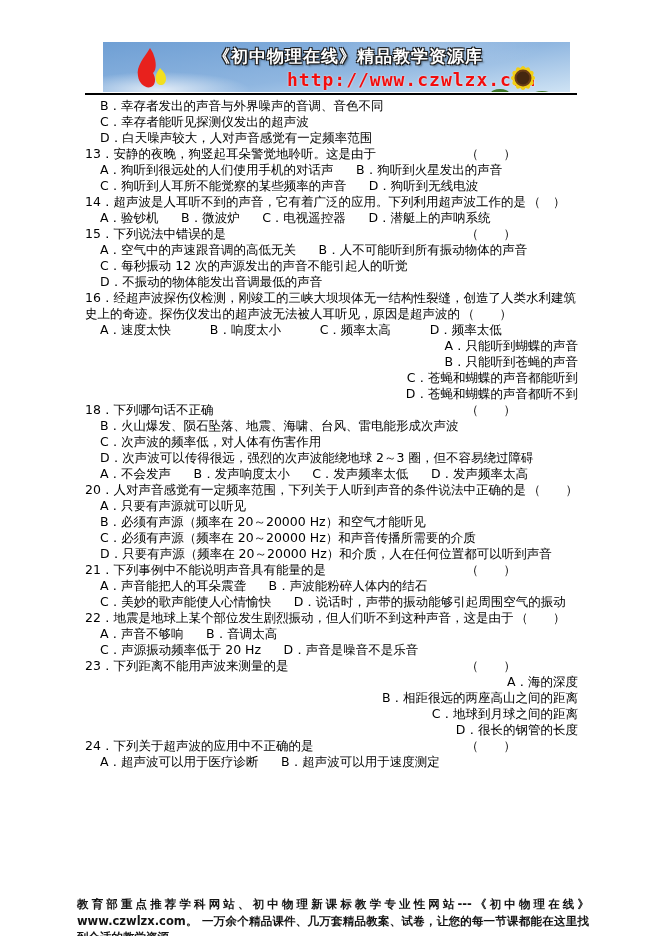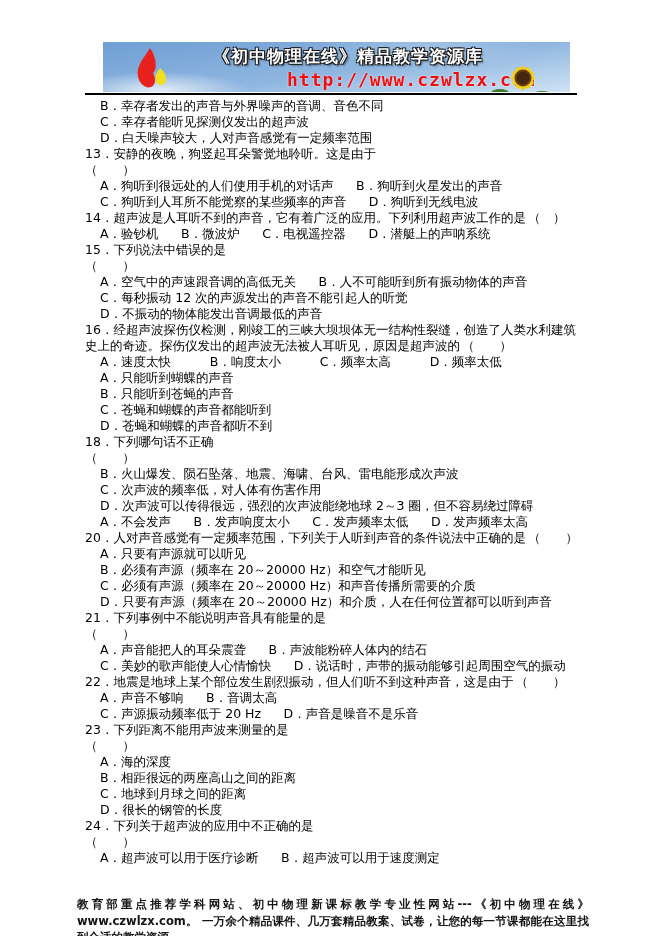--- a/index.html
+++ b/index.html
@@ -29,27 +29,27 @@
   .logo-flame { position:absolute; left:26px; top:4px; }
   .sunflower  { position:absolute; right:16px; bottom:-5px; }
 
   .divider { position:absolute; left:85px; top:93px; width:492px; height:2px; background:var(--divider); }
 
   
   .content {
     position:absolute; left:85px; top:98px; width:493px;
     font-size:12.5px; line-height:16px; color:#000;
   }
-  .stem { display:block;flex-direction:column; }
+  .stem { display:block; }
   .stem.right { display:flex; justify-content:space-between; }
   .stem.right .bracket { padding-right:62px; white-space:nowrap; }
   .stem.inline .bracket { margin-left:2px; }
   .stem.mid .bracket { margin-left:155px; }
   .opt-line { padding-left:15px; }
-  .opt-line .opt { margin-right:1.8em; }
+  .opt-line .opt { margin-right:1.8em;text-align:right; }
   .opt-line .opt:last-child { margin-right:0; }
   .opt-line.wide .opt { margin-right:3.1em; }
   .opt-line.twocol { display:flex; padding-left:15px;flex-direction:column; }
   .opt-line.twocol .opt { flex:0 0 50%; margin-right:0; }
 
   
   .footer {
     position:absolute; left:77px; top:896px; width:512px;
     font-size:11.5px; line-height:16.5px; font-weight:bold; color:#141414;
     text-align:justify;

